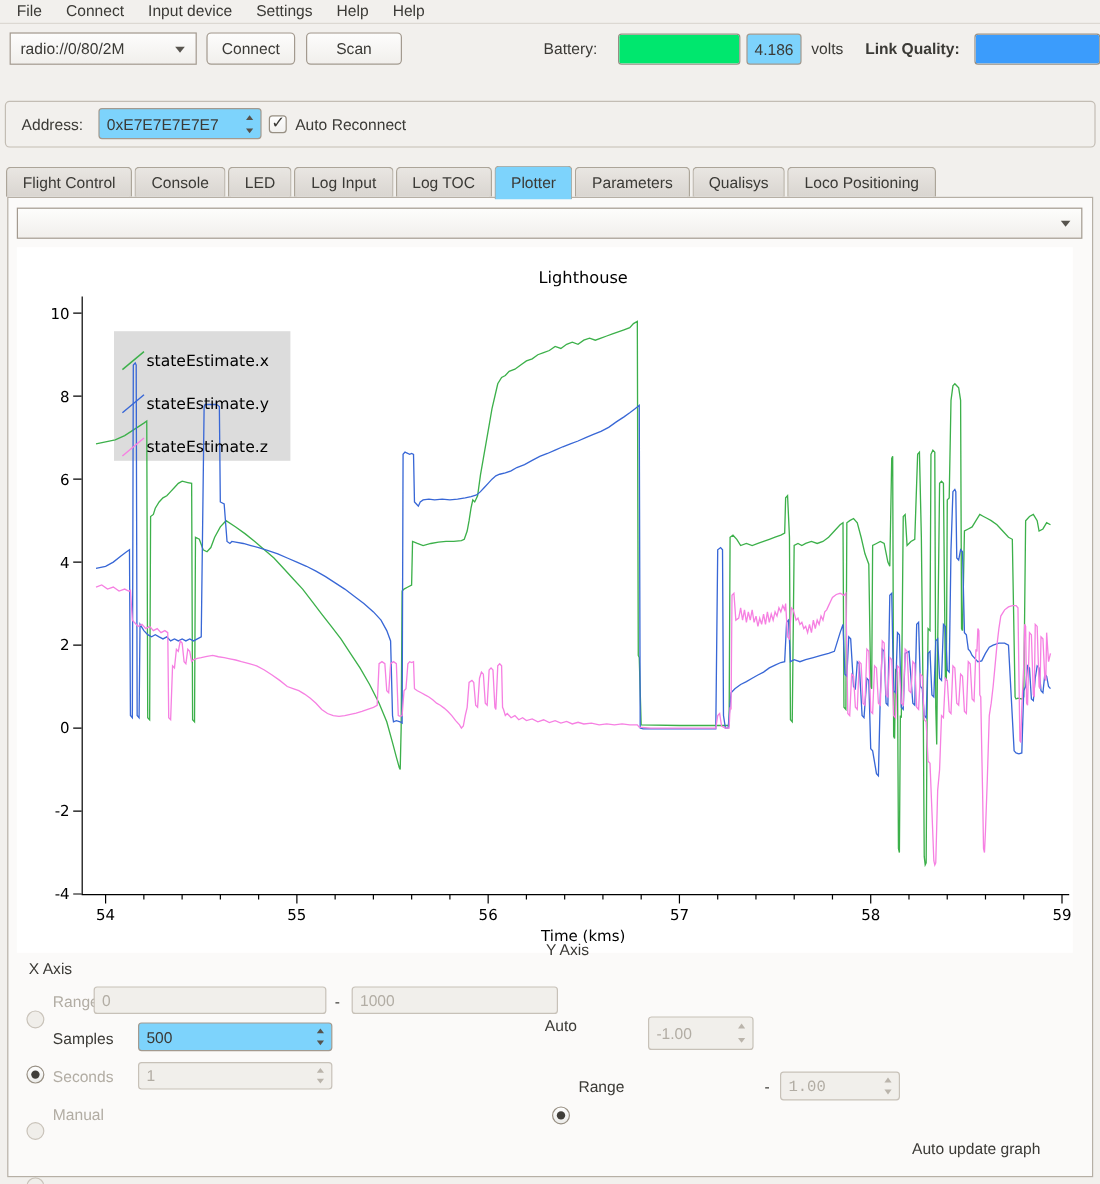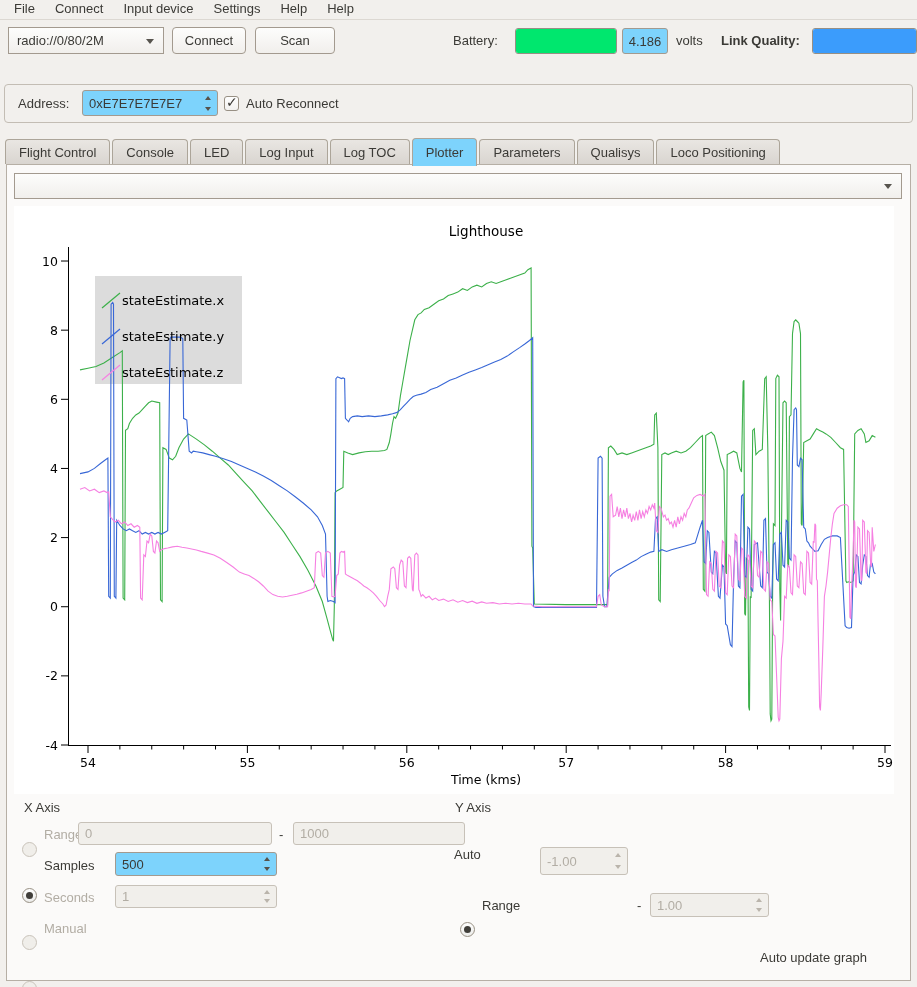--- a/index.html
+++ b/index.html
@@ -205,35 +205,35 @@
   <span>1</span>
   <span class="spin dis">
       <div class="up"></div>
       <div class="down"></div>
     </span>
 </div>
 
 <div class="abs radio dis" style="left:22px;top:921px;z-index:4;"></div>
 <span class="abs dis-label" style="left:44px;top:921px;z-index:4;">Manual</span>
 
-<span class="abs" style="left:455px;top:800px;z-index:4;">Y Axis</span>
+<span class="abs" style="left:455px;top:784px;z-index:4;">Y Axis</span>
 
 <div class="abs radio checked" style="left:460px;top:847px;z-index:4;"></div>
 <span class="abs" style="left:454px;top:847px;z-index:4;">Auto</span>
 
 <span class="abs" style="left:482px;top:898px;z-index:4;">Range</span>
 <div class="abs lineedit disabled" style="left:540px;top:847px;width:88px;height:28px;z-index:4;text-align:center;">
   <span>-1.00</span>
   <span class="spin dis">
       <div class="up"></div>
       <div class="down"></div>
     </span>
 </div>
 <span class="abs dash" style="left:637px;top:898px;z-index:4;">-</span>
-<div class="abs lineedit disabled" style="left:650px;top:893px;width:119px;height:24px;z-index:4;">
+<div class="abs lineedit disabled" style="left:650px;top:893px;width:100px;height:24px;z-index:4;font-family:Liberation Mono, monospace;">
   <span>1.00</span>
   <span class="spin dis">
       <div class="up"></div>
       <div class="down"></div>
     </span>
 </div>
 
 <span class="abs" style="left:760px;top:950px;z-index:4;">Auto update graph</span>
 
 </body></html>

